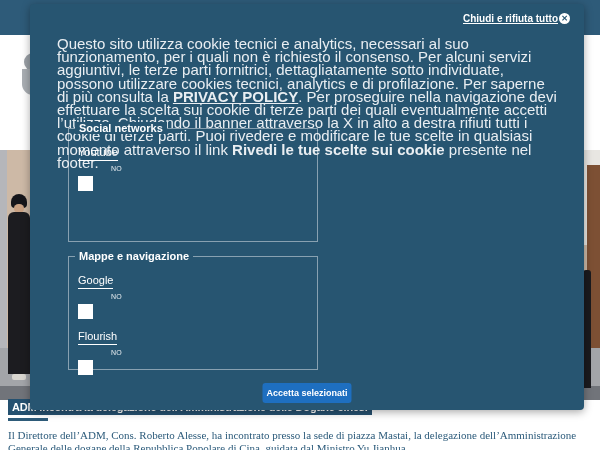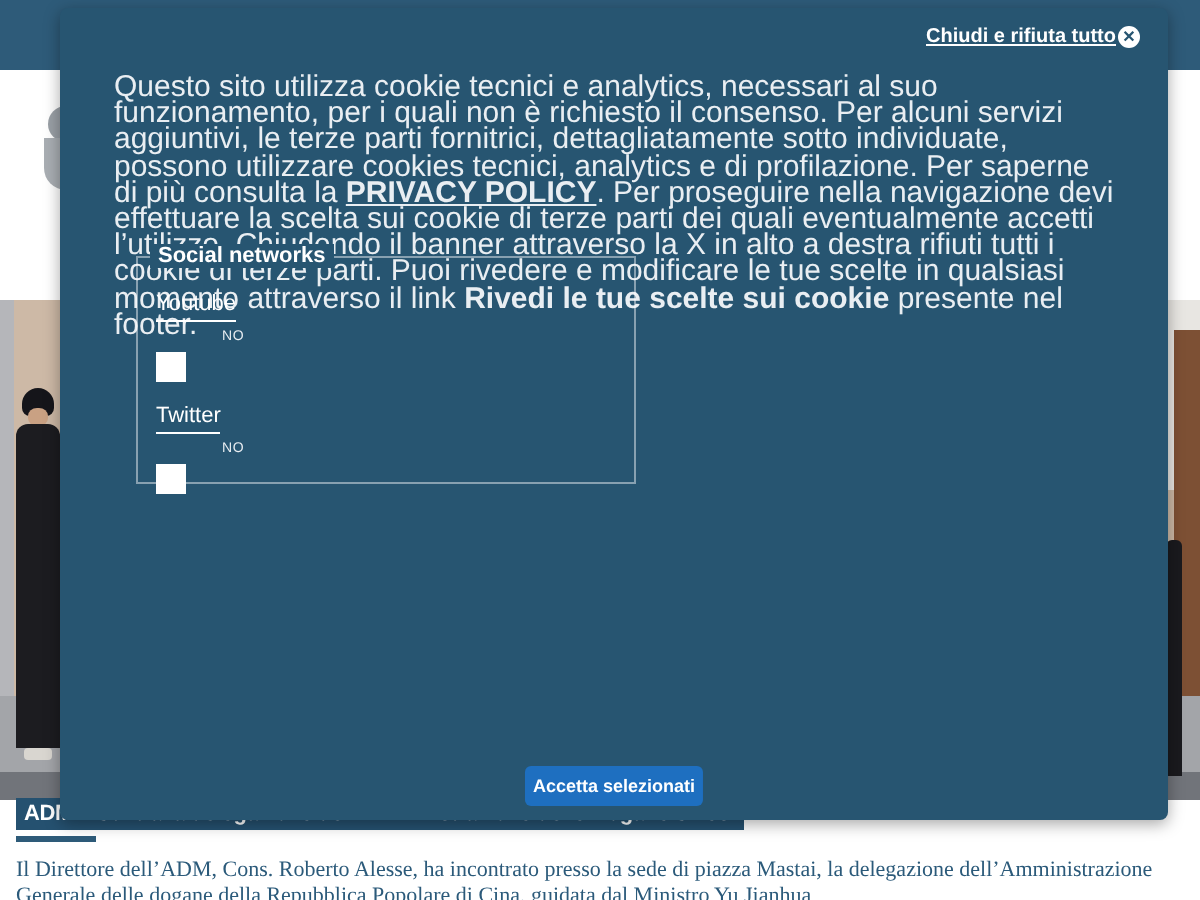--- a/index.html
+++ b/index.html
@@ -107,25 +107,35 @@
     <div class="intro"><span>Questo sito utilizza cookie tecnici e analytics, necessari al suo funzionamento, per i quali non è richiesto il consenso. Per alcuni servizi aggiuntivi, le terze parti fornitrici, dettagliatamente sotto individuate, possono utilizzare cookies tecnici, analytics e di profilazione. Per saperne di più consulta la </span><span class="link-strong">PRIVACY POLICY</span><span>. Per proseguire nella navigazione devi effettuare la scelta sui cookie di terze parti dei quali eventualmente accetti l’utilizzo. Chiudendo il banner attraverso la X in alto a destra rifiuti tutti i cookie di terze parti. Puoi rivedere e modificare le tue scelte in qualsiasi momento attraverso il link </span><span class="bold">Rivedi le tue scelte sui cookie</span><span> presente nel footer.</span></div>
 
     <div class="group group-social">
       <span class="legend">Social networks</span>
       <div class="group-items">
         <div class="cb-item">
           <span class="cb-link">Youtube</span>
           <span class="cb-state">NO</span>
           <span class="cb-box" role="checkbox" aria-checked="false"></span>
         </div>
+      </div>
+    </div>
+
+    <div class="group group-maps">
+      <span class="legend">Mappe e navigazione</span>
+      <div class="group-items">
         <div class="cb-item">
-          <span class="cb-link">Twitter</span>
+          <span class="cb-link">Google</span>
+          <span class="cb-state">NO</span>
+          <span class="cb-box" role="checkbox" aria-checked="false"></span>
+        </div>
+        <div class="cb-item">
+          <span class="cb-link">Flourish</span>
           <span class="cb-state">NO</span>
           <span class="cb-box" role="checkbox" aria-checked="false"></span>
         </div>
       </div>
     </div>
-
 
     <button class="accept-btn">Accetta selezionati</button>
   </div>
 
 </div>
 
 </body></html>

